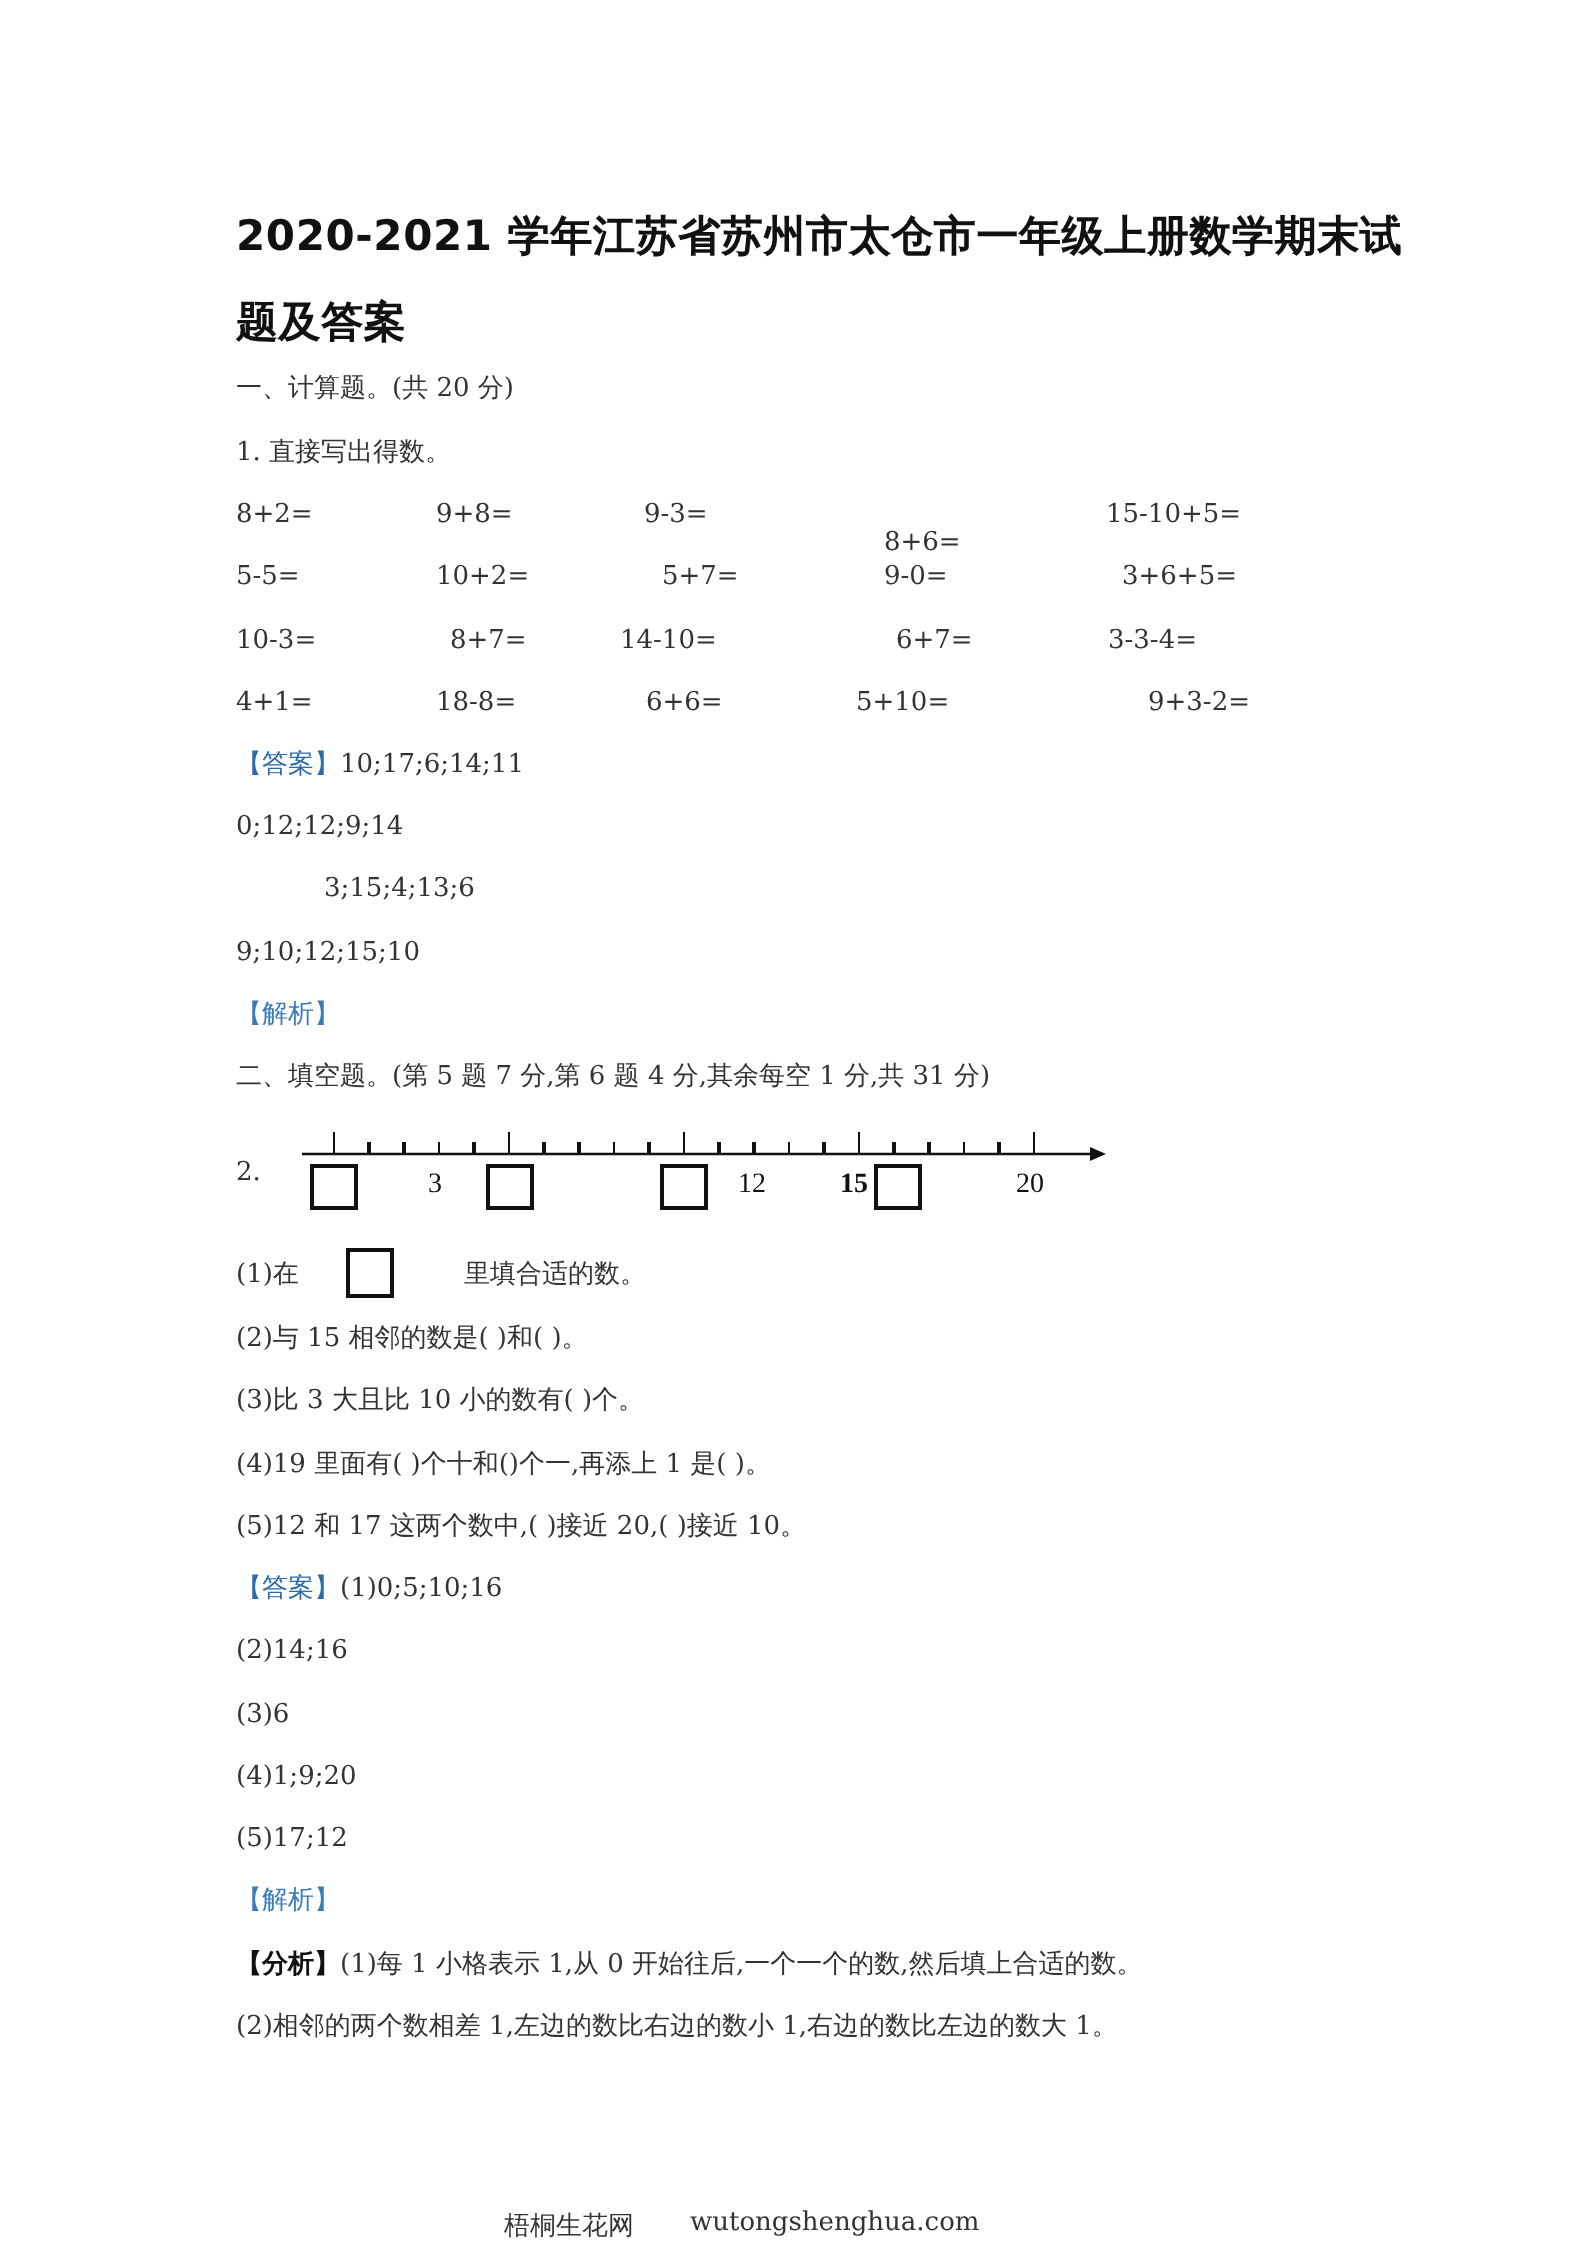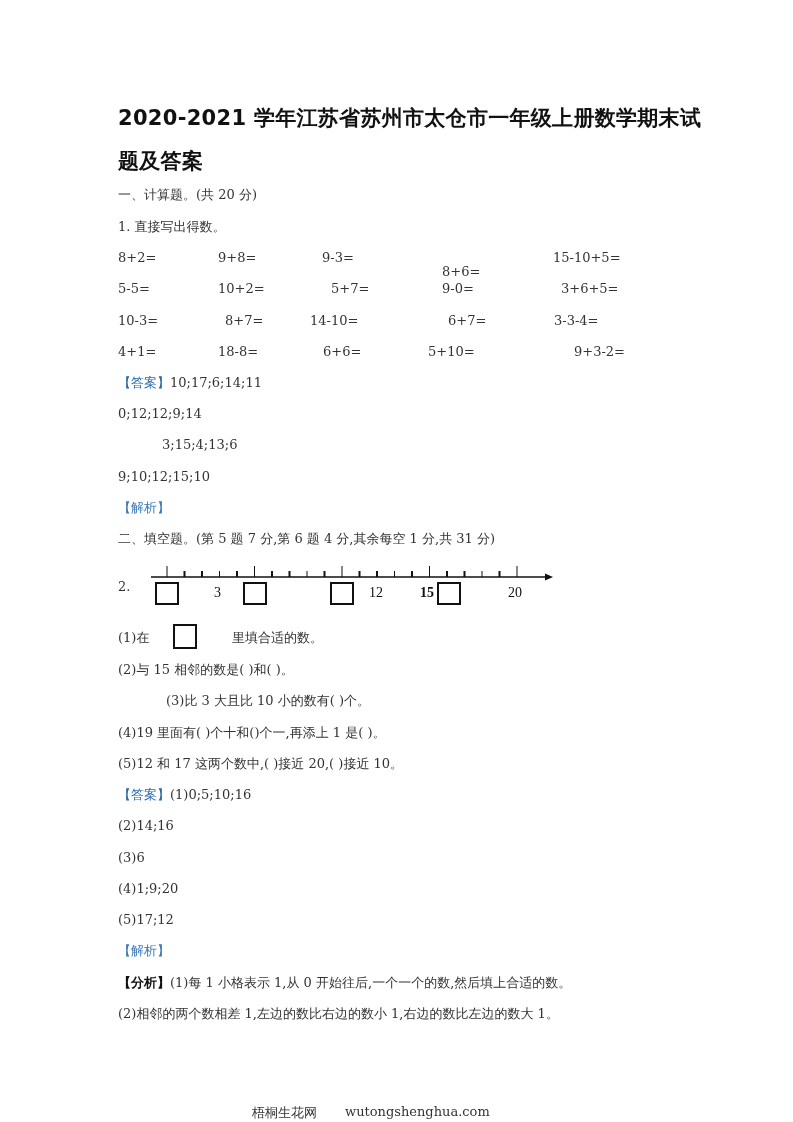--- a/index.html
+++ b/index.html
@@ -105,21 +105,21 @@
   <div class="numlabel" style="left:508px; top:585px;">20</div>
 </div>
 
 <div class="abs txt" style="left:118px; top:630px; height:22px; line-height:16px;">
   <span>(1)在</span>
 </div>
 <div class="box" style="left:173px; top:624px; width:24px; height:25px;"></div>
 <div class="abs txt" style="left:201px; top:630px;margin-left:31px;">里填合适的数。</div>
 
 <div class="abs txt" style="left:118px; top:662px;">(2)与 15 相邻的数是(    )和(    )。</div>
-<div class="abs txt" style="left:118px; top:693px;margin-left:48px;">(3)比 3 大且比 10 小的数有(    )个。</div>
+<div class="abs txt" style="left:118px; top:693px;">(3)比 3 大且比 10 小的数有(    )个。</div>
 <div class="abs txt" style="left:118px; top:725px;">(4)19 里面有(    )个十和()个一,再添上 1 是(    )。</div>
 <div class="abs txt" style="left:118px; top:756px;">(5)12 和 17 这两个数中,(    )接近 20,(    )接近 10。</div>
 
 <div class="abs txt" style="left:118px; top:787px;">
   <span class="tag-bold">【答案】</span><span>(1)0;5;10;16</span>
 </div>
 <div class="abs txt" style="left:118px; top:818px;">(2)14;16</div>
 <div class="abs txt" style="left:118px; top:850px;">(3)6</div>
 <div class="abs txt" style="left:118px; top:881px;">(4)1;9;20</div>
 <div class="abs txt" style="left:118px; top:912px;">(5)17;12</div>

